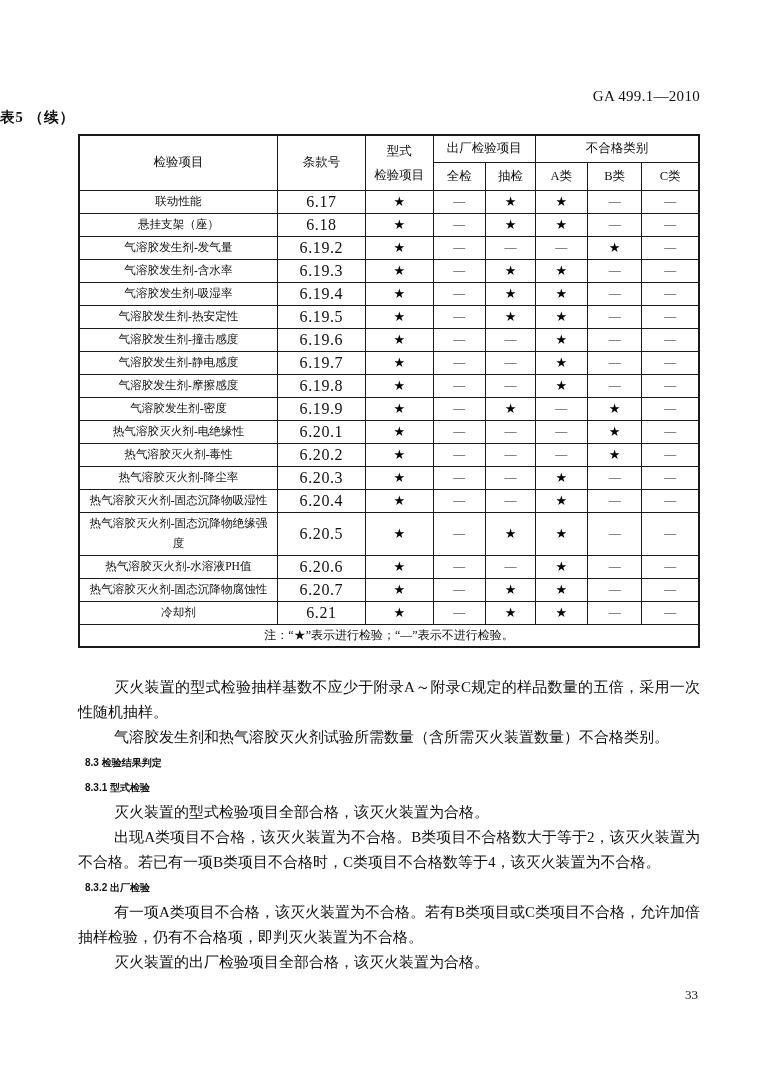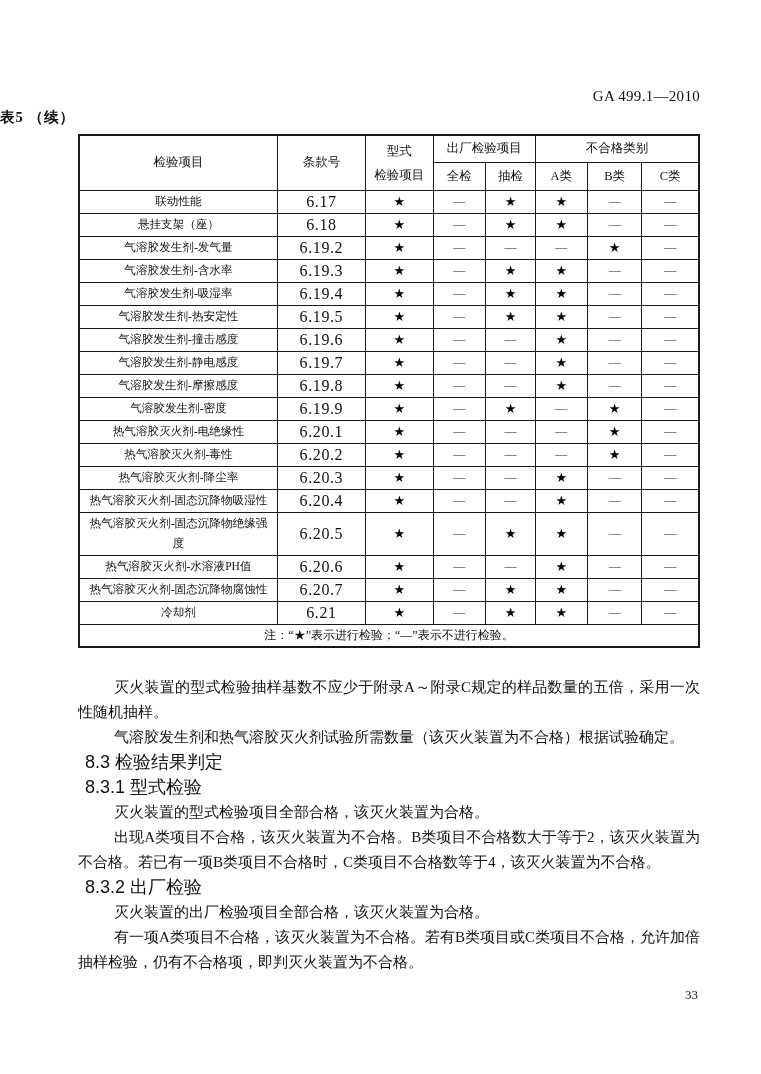--- a/index.html
+++ b/index.html
@@ -67,24 +67,24 @@
   }
   .body-text {
     margin: 27px 61px 0 78px;
     width: 622px;
     font-size: 15px;
     line-height: 25px;
     text-align: justify;
   }
   .body-text .para { text-indent: 2.4em; }
   .body-text .heading {
-    font-weight: normal;
+    font-weight: bold;
     padding-left: 7px;
     font-family: "Liberation Sans", "DejaVu Sans", sans-serif;
-    font-size: 18px;
+    font-size: 10px;
   }
   .page-number {
     position: absolute;
     top: 987px;
     right: 63px;
     font-size: 13px;
   }
 </style>
 </head>
 <body>
@@ -306,25 +306,25 @@
           <td class="mark dash">—</td>
         </tr>
         <tr>
           <td class="note-cell" colspan="8">注：“★”表示进行检验；“—”表示不进行检验。</td>
         </tr>
       </tbody>
   </table>
 
   <div class="body-text" id="body-text">
       <div class="para">灭火装置的型式检验抽样基数不应少于附录A～附录C规定的样品数量的五倍，采用一次性随机抽样。</div>
-      <div class="para">气溶胶发生剂和热气溶胶灭火剂试验所需数量（该灭火装置为不合格）根据试验确定。</div>
+      <div class="para">气溶胶发生剂和热气溶胶灭火剂试验所需数量（含所需灭火装置数量）不合格类别。</div>
       <div class="heading">8.3 检验结果判定</div>
       <div class="heading">8.3.1 型式检验</div>
       <div class="para">灭火装置的型式检验项目全部合格，该灭火装置为合格。</div>
       <div class="para">出现A类项目不合格，该灭火装置为不合格。B类项目不合格数大于等于2，该灭火装置为不合格。若已有一项B类项目不合格时，C类项目不合格数等于4，该灭火装置为不合格。</div>
       <div class="heading">8.3.2 出厂检验</div>
+      <div class="para">有一项A类项目不合格，该灭火装置为不合格。若有B类项目或C类项目不合格，允许加倍抽样检验，仍有不合格项，即判灭火装置为不合格。</div>
       <div class="para">灭火装置的出厂检验项目全部合格，该灭火装置为合格。</div>
-      <div class="para">有一项A类项目不合格，该灭火装置为不合格。若有B类项目或C类项目不合格，允许加倍抽样检验，仍有不合格项，即判灭火装置为不合格。</div>
     </div>
 
   <div class="page-number">33</div>
 
 </div>
 
 </body></html>

